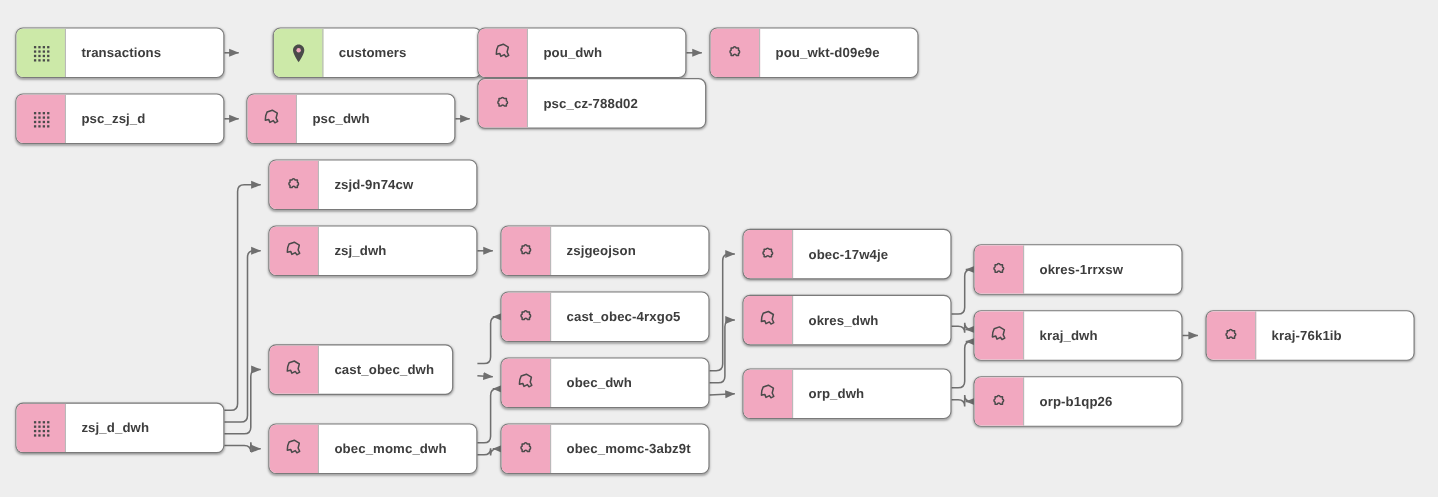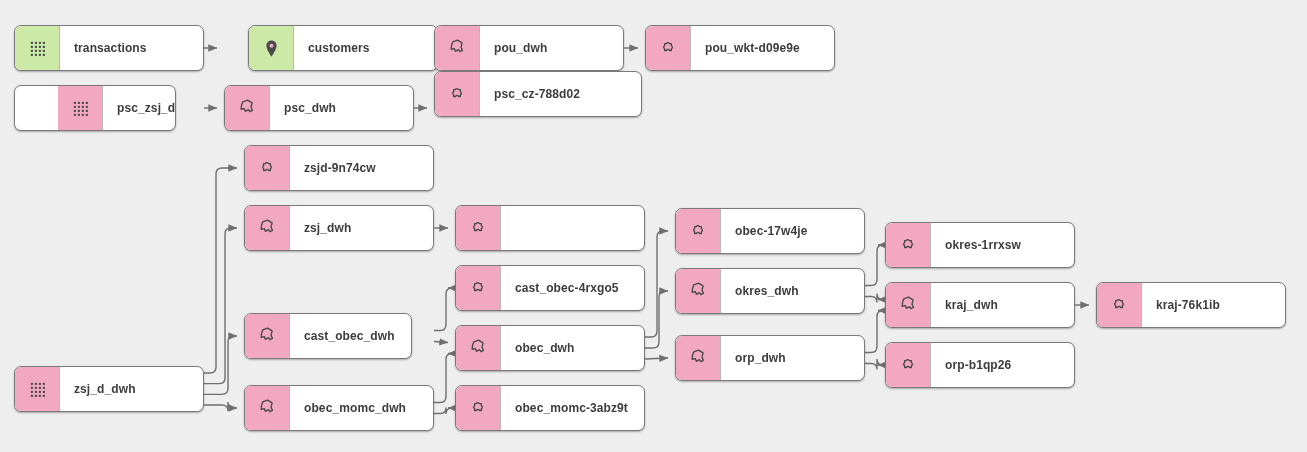--- a/index.html
+++ b/index.html
@@ -139,21 +139,21 @@
         <div class="node-label">pou_dwh</div>
       </div>
       <div class="node pink" style="left: 645px; top: 25px; width: 190px;">
         <div class="node-icon">
           <svg width="20" height="20" viewBox="0 0 22 22">
             <path d="M8.6 3.0 a1.7 1.7 0 0 1 3.2 0 h2.3 v2.3 a1.7 1.7 0 0 1 0 3.2 v2.0 h-2.1 a1.7 1.7 0 0 0 -3.2 0 h-2.1 v-2.1 a1.7 1.7 0 0 1 0 -3.2 v-2.2 z" fill="none" stroke="#4a4a4a" stroke-width="1.5" stroke-linejoin="round" transform="translate(0.6,3.2)"></path>
           </svg>
         </div>
         <div class="node-label">pou_wkt-d09e9e</div>
       </div>
-      <div class="node pink" style="left: 14px; top: 85px; width: 162px; padding-left: 43px;">
+      <div class="node pink" style="left: 14px; top: 85px; width: 190px;">
         <div class="node-icon">
           <svg width="19" height="19" viewBox="0 0 20 20">
             <rect x="3" y="3" width="2.2" height="2.2" fill="#4a4a4a"></rect>
             <rect x="7.2" y="3" width="2.2" height="2.2" fill="#4a4a4a"></rect>
             <rect x="11.4" y="3" width="2.2" height="2.2" fill="#4a4a4a"></rect>
             <rect x="15.600000000000001" y="3" width="2.2" height="2.2" fill="#4a4a4a"></rect>
             <rect x="3" y="7.2" width="2.2" height="2.2" fill="#4a4a4a"></rect>
             <rect x="7.2" y="7.2" width="2.2" height="2.2" fill="#4a4a4a"></rect>
             <rect x="11.4" y="7.2" width="2.2" height="2.2" fill="#4a4a4a"></rect>
             <rect x="15.600000000000001" y="7.2" width="2.2" height="2.2" fill="#4a4a4a"></rect>
@@ -200,20 +200,21 @@
           </svg>
         </div>
         <div class="node-label">zsj_dwh</div>
       </div>
       <div class="node pink" style="left: 455px; top: 205px; width: 190px;">
         <div class="node-icon">
           <svg width="20" height="20" viewBox="0 0 22 22">
             <path d="M8.6 3.0 a1.7 1.7 0 0 1 3.2 0 h2.3 v2.3 a1.7 1.7 0 0 1 0 3.2 v2.0 h-2.1 a1.7 1.7 0 0 0 -3.2 0 h-2.1 v-2.1 a1.7 1.7 0 0 1 0 -3.2 v-2.2 z" fill="none" stroke="#4a4a4a" stroke-width="1.5" stroke-linejoin="round" transform="translate(0.6,3.2)"></path>
           </svg>
         </div>
+        <div class="node-label">zsjgeojson</div>
       </div>
       <div class="node pink" style="left: 455px; top: 265px; width: 190px;">
         <div class="node-icon">
           <svg width="20" height="20" viewBox="0 0 22 22">
             <path d="M8.6 3.0 a1.7 1.7 0 0 1 3.2 0 h2.3 v2.3 a1.7 1.7 0 0 1 0 3.2 v2.0 h-2.1 a1.7 1.7 0 0 0 -3.2 0 h-2.1 v-2.1 a1.7 1.7 0 0 1 0 -3.2 v-2.2 z" fill="none" stroke="#4a4a4a" stroke-width="1.5" stroke-linejoin="round" transform="translate(0.6,3.2)"></path>
           </svg>
         </div>
         <div class="node-label">cast_obec-4rxgo5</div>
       </div>
       <div class="node pink" style="left: 244px; top: 313px; width: 168px;">

